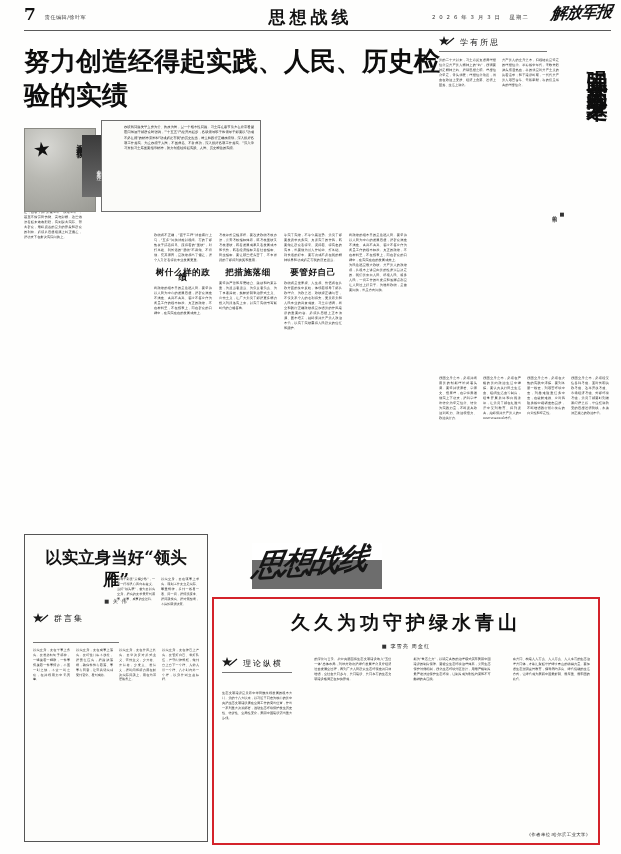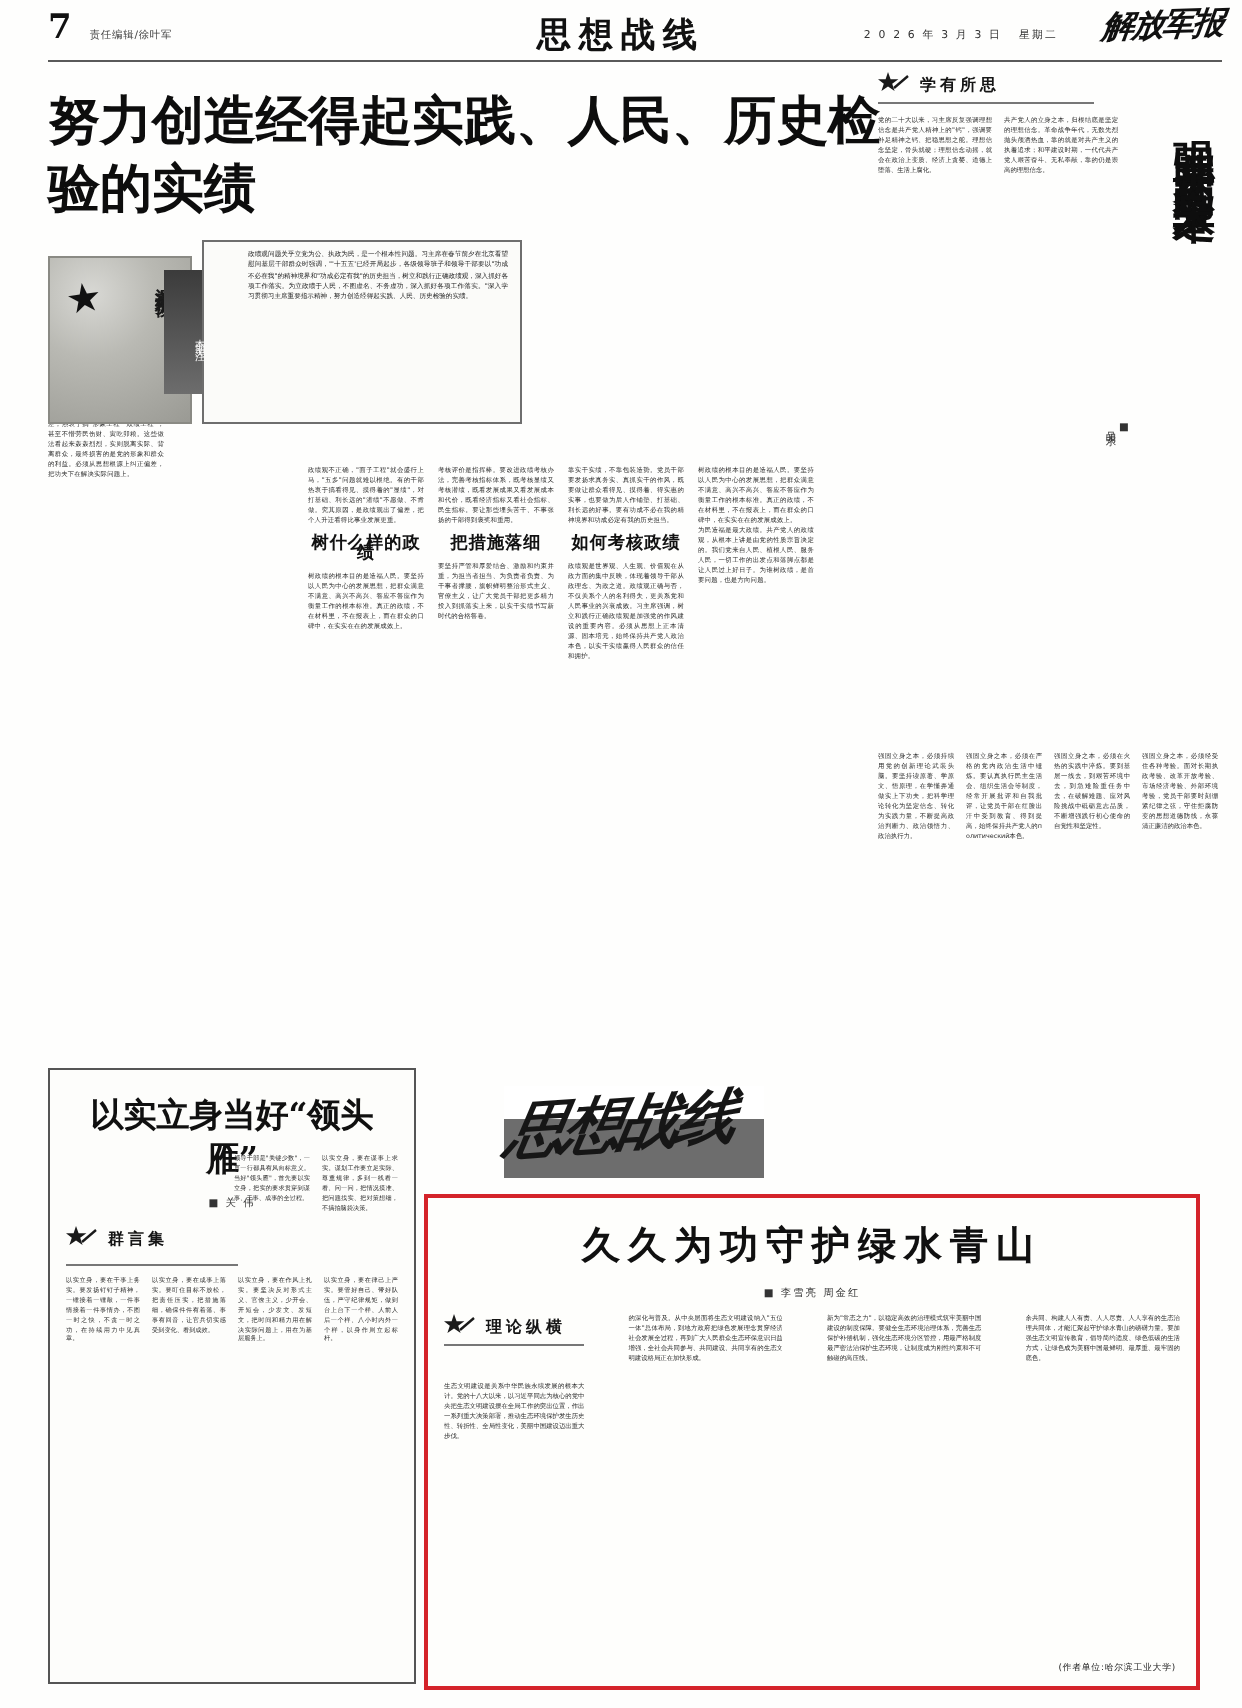--- a/index.html
+++ b/index.html
@@ -203,21 +203,21 @@
     width: 108px;
   }
   .tag-star {
     position: relative;
     width: 16px; height: 13px;
     flex: 0 0 16px;
   }
   .tag-star svg { display: block; }
   .tag-label {
     font-family: "DejaVu Serif", "Liberation Serif", serif;
-    font-weight: bold;
+    font-weight: normal;
     font-size: 8px;
     letter-spacing: 2px;
     color: #151515;
   }
   .vertical-title {
     position: absolute;
     right: 0; top: 18px;
     writing-mode: vertical-rl;
     font-family: "DejaVu Serif", "Liberation Serif", serif;
     font-weight: bold;
@@ -289,24 +289,24 @@
   }
   .box-left .bl-by {
     text-align: center;
     font-size: 5.2px;
     color: #333;
     margin-top: 7px;
     letter-spacing: 1px;
   }
   .qy-head {
     margin-top: 8px;
-    display: flex; align-items: center; gap: 5px;
+    display: flex; gap: 5px;
     border-bottom: 1px solid #777;
     width: 86px;
-    padding-bottom: 6px;
+    padding-bottom: 16px;
   }
   .bl-cols {
     display: flex; gap: 6px; margin-top: 5px;
   }
   .bl-col {
     width: 38px;
     font-size: 3.1px;
     line-height: 4.9px;
     text-align: justify;
     color: #2b2b2b;
@@ -429,21 +429,21 @@
       </div>
       <div class="col">
         <div style="height:96px"></div>
         <div>考核评价是指挥棒。要改进政绩考核办法，完善考核指标体系，既考核显绩又考核潜绩，既看发展成果又看发展成本和代价，既看经济指标又看社会指标、民生指标。要让那些埋头苦干、不事张扬的干部得到褒奖和重用。</div>
         <div class="sub-h">把措施落细</div>
         <div>要坚持严管和厚爱结合、激励和约束并重，为担当者担当、为负责者负责、为干事者撑腰，旗帜鲜明整治形式主义、官僚主义，让广大党员干部把更多精力投入到抓落实上来，以实干实绩书写新时代的合格答卷。</div>
       </div>
       <div class="col">
         <div style="height:96px"></div>
         <div>靠实干实绩，不靠包装造势。党员干部要发扬求真务实、真抓实干的作风，既要做让群众看得见、摸得着、得实惠的实事，也要做为后人作铺垫、打基础、利长远的好事。要有功成不必在我的精神境界和功成必定有我的历史担当。</div>
-        <div class="sub-h">如何考核政绩</div>
+        <div class="sub-h">要管好自己</div>
         <div>政绩观是世界观、人生观、价值观在从政方面的集中反映，体现着领导干部从政理念、为政之道。政绩观正确与否，不仅关系个人的名利得失，更关系党和人民事业的兴衰成败。习主席强调，树立和践行正确政绩观是加强党的作风建设的重要内容。必须从思想上正本清源、固本培元，始终保持共产党人政治本色，以实干实绩赢得人民群众的信任和拥护。</div>
       </div>
       <div class="col">
         <div style="height:96px"></div>
         <div>树政绩的根本目的是造福人民。要坚持以人民为中心的发展思想，把群众满意不满意、高兴不高兴、答应不答应作为衡量工作的根本标准。真正的政绩，不在材料里，不在报表上，而在群众的口碑中，在实实在在的发展成效上。</div>
         <div>为民造福是最大政绩。共产党人的政绩观，从根本上讲是由党的性质宗旨决定的。我们党来自人民、植根人民、服务人民，一切工作的出发点和落脚点都是让人民过上好日子。为谁树政绩，是首要问题，也是方向问题。</div>
       </div>
     </div>
   </div>
 

